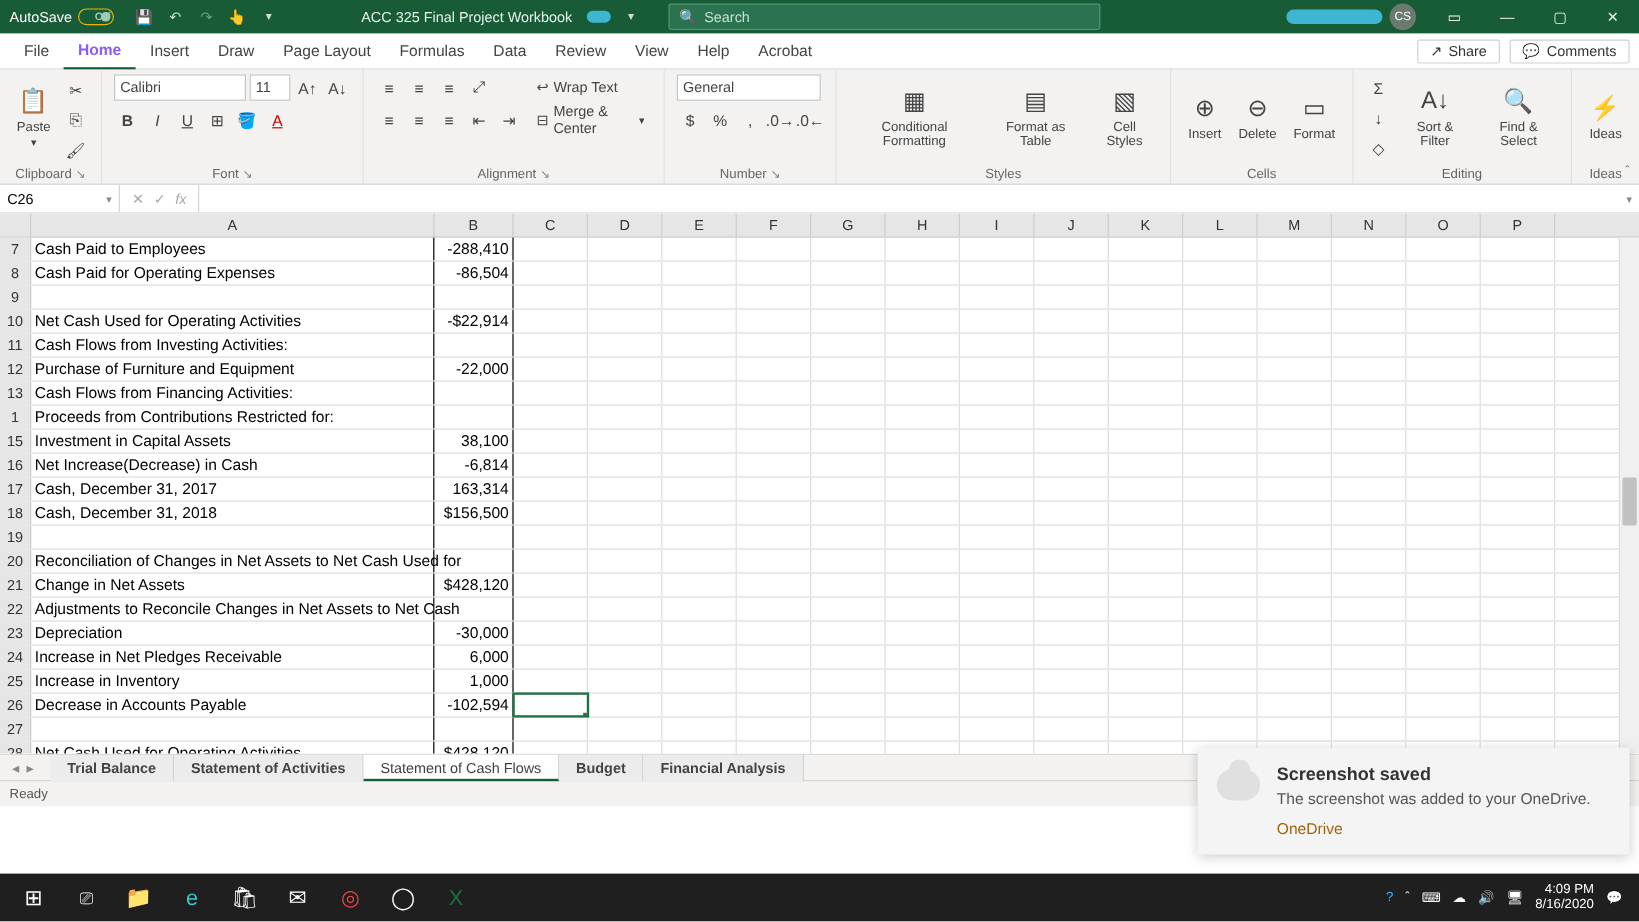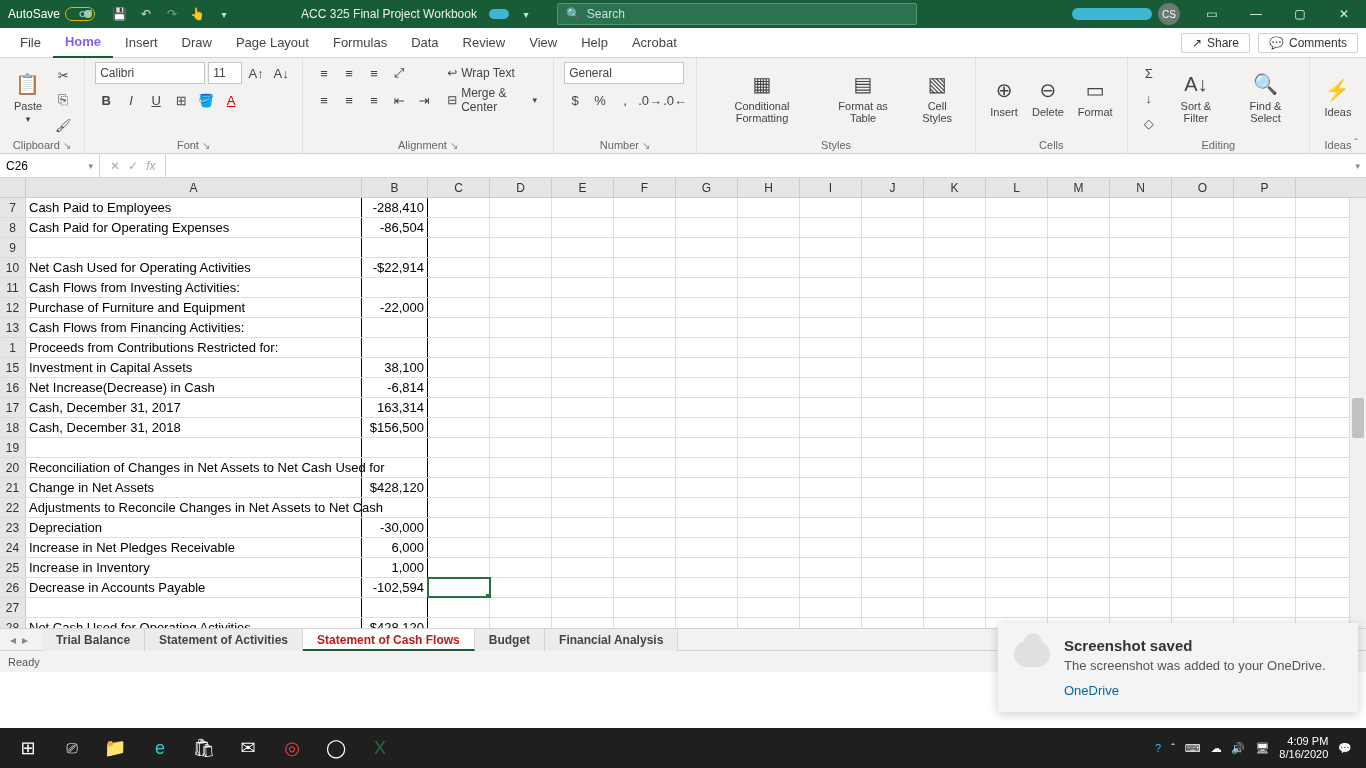--- a/index.html
+++ b/index.html
@@ -63,21 +63,21 @@
 .selected-cell { outline: 2px solid #217346; outline-offset: -1px; position: relative; }
 .selected-cell::after { content: ""; position: absolute; right: -3px; bottom: -3px; width: 6px; height: 6px; background: #217346; }
 .overflow-text { overflow: visible; }
 .scroll-v { position: absolute; right: 0; top: 20px; bottom: 0; width: 17px; background: #f0f0f0; border-left: 1px solid #ddd; }
 .scroll-v .thumb { position: absolute; left: 2px; right: 2px; top: 200px; height: 40px; background: #c1c1c1; border-radius: 2px; }
 
 
 .sheet-bar { height: 22px; background: #f3f2f1; border-top: 1px solid #d4d4d4; display: flex; align-items: center; font-size: 12px; padding-left: 10px; gap: 0; }
 .sheet-nav { display: flex; gap: 6px; color: #888; padding-right: 14px; }
 .sheet-tab { padding: 0 14px; height: 22px; line-height: 22px; border-right: 1px solid #d4d4d4; background: #ececec; color: #444; cursor: pointer; font-weight: bold; }
-.sheet-tab.active { background: #fff; color: #b91c1c; font-weight: 700; border-bottom: 2px solid #185c37; }
+.sheet-tab.active { background: #fff; color: #404040; font-weight: 400; border-bottom: 2px solid #185c37; }
 
 
 .status-bar { height: 22px; background: #f3f2f1; border-top: 1px solid #d4d4d4; display: flex; align-items: center; font-size: 11px; padding: 0 8px; color: #555; text-align: center; }
 .status-bar .spacer { flex: 1; }
 .status-bar .view-btns { display: flex; gap: 6px; color: #666; }
 
 
 .toast { position: absolute; right: 8px; bottom: 56px; width: 360px; background: #f4f4f4; box-shadow: 0 2px 10px rgba(0,0,0,.2); padding: 14px 16px; display: flex; gap: 14px; font-size: 13px; color: #555; }
 .toast .cloud { width: 36px; height: 26px; background: #e0e0e0; border-radius: 14px; position: relative; margin-top: 4px; }
 .toast .cloud::before { content: ""; position: absolute; width: 18px; height: 18px; background: #e0e0e0; border-radius: 50%; top: -8px; left: 10px; }
@@ -801,21 +801,21 @@
     <span>+</span>
     <span style="margin-left:6px">100%</span>
   </div>
 </div>
 
 <div class="toast">
   <div class="cloud"></div>
   <div>
     <h4>Screenshot saved</h4>
     <div>The screenshot was added to your OneDrive.</div>
-    <div style="margin-top:10px;color:#0369a1">OneDrive</div>
+    <div style="margin-top:10px;color:#a16207">OneDrive</div>
   </div>
 </div>
 
 <div class="taskbar">
   <div class="tb-btn">⊞</div>
   <div class="tb-btn" style="font-size:14px">⎚</div>
   <div class="tb-btn">📁</div>
   <div class="tb-btn" style="color:#3cc">e</div>
   <div class="tb-btn">🛍</div>
   <div class="tb-btn">✉</div>

